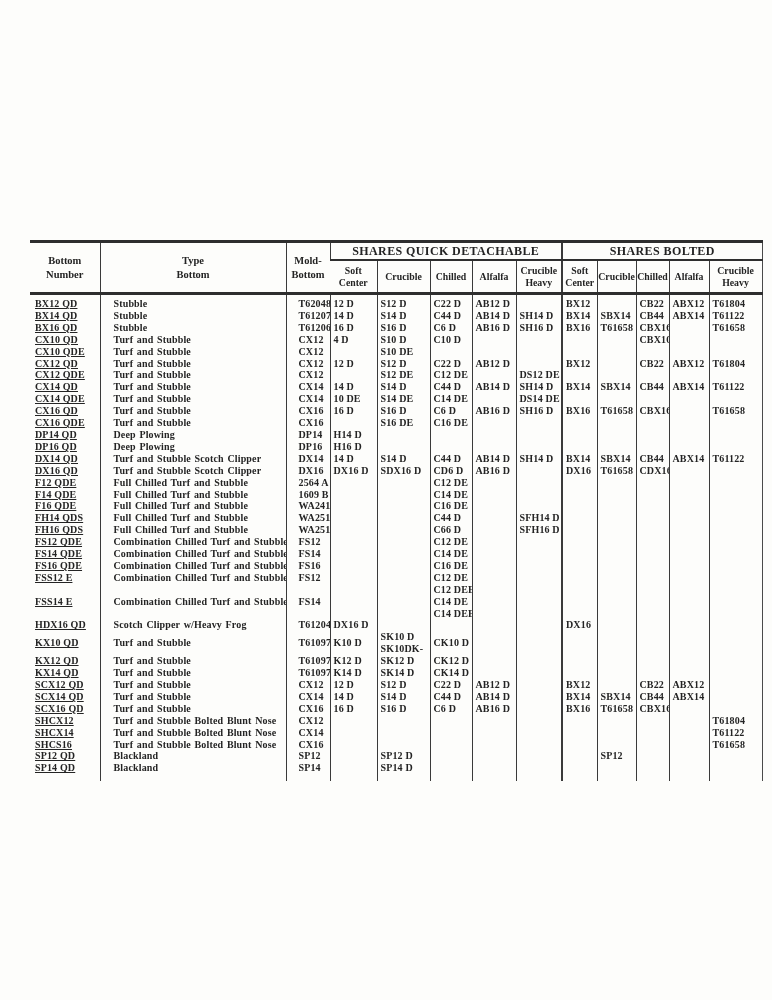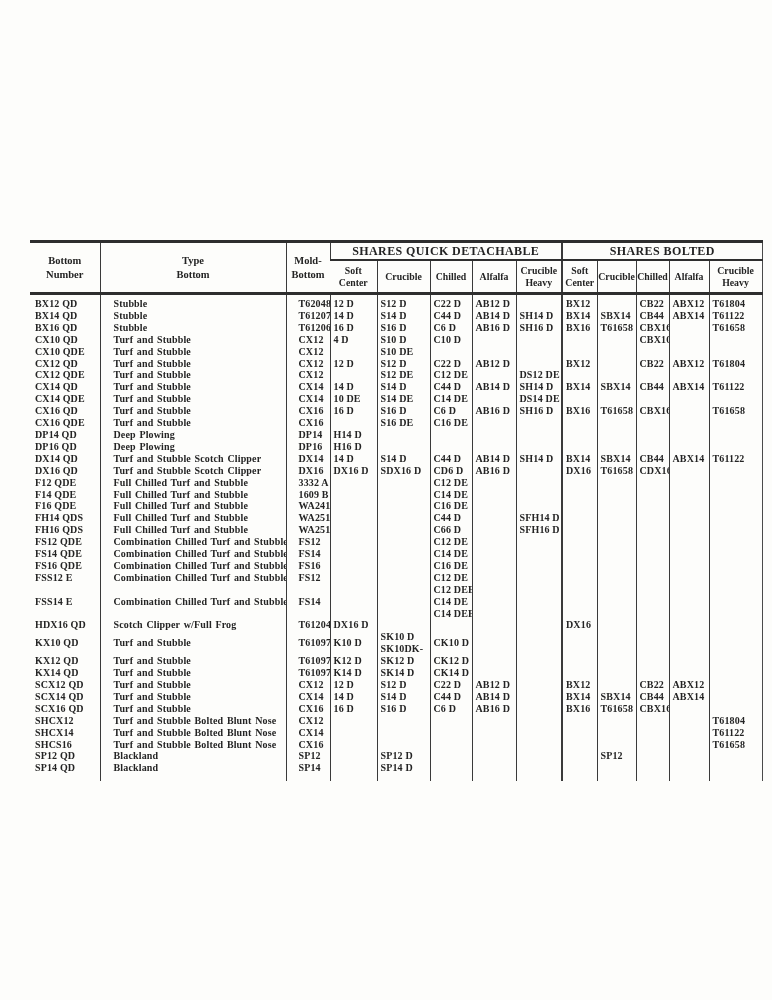--- a/index.html
+++ b/index.html
@@ -64,21 +64,21 @@
   tbody td {
     font-size: 10px;
     line-height: 11.9px;
     vertical-align: top;
     white-space: pre;
     overflow: hidden;
     padding: 0 1px 0 3px;
     letter-spacing: 0.15px;
   }
   tbody tr:first-child td { padding-top: 3px; }
-  tbody td.col-0 { padding-left: 5px; }
+  tbody td.col-0 { padding-left: 5px; text-decoration: underline; }
   tbody td.col-1 { padding-left: 13px; word-spacing: 1px; }
   tbody td.col-2 { padding-left: 12px; }
   tr.valign-middle td { vertical-align: middle; }
   tr.spacer-row td { height: 7px; }
 </style>
 </head>
 <body>
 
 <div class="page">
   <table class="parts-table">
@@ -347,21 +347,21 @@
           <td class="col-7"></td>
           <td class="col-8 heavy-left">DX16</td>
           <td class="col-9">T61658</td>
           <td class="col-10">CDX16</td>
           <td class="col-11"></td>
           <td class="col-12"></td>
         </tr>
         <tr>
           <td class="col-0">F12 QDE</td>
           <td class="col-1">Full Chilled Turf and Stubble</td>
-          <td class="col-2">3332 A</td>
+          <td class="col-2">2564 A</td>
           <td class="col-3"></td>
           <td class="col-4"></td>
           <td class="col-5">C12 DE</td>
           <td class="col-6"></td>
           <td class="col-7"></td>
           <td class="col-8 heavy-left"></td>
           <td class="col-9"></td>
           <td class="col-10"></td>
           <td class="col-11"></td>
           <td class="col-12"></td>
@@ -498,21 +498,21 @@
           <td class="col-6"></td>
           <td class="col-7"></td>
           <td class="col-8 heavy-left"></td>
           <td class="col-9"></td>
           <td class="col-10"></td>
           <td class="col-11"></td>
           <td class="col-12"></td>
         </tr>
         <tr>
           <td class="col-0">HDX16 QD</td>
-          <td class="col-1">Scotch Clipper w/Full Frog</td>
+          <td class="col-1">Scotch Clipper w/Heavy Frog</td>
           <td class="col-2">T61204</td>
           <td class="col-3">DX16 D</td>
           <td class="col-4"></td>
           <td class="col-5"></td>
           <td class="col-6"></td>
           <td class="col-7"></td>
           <td class="col-8 heavy-left">DX16</td>
           <td class="col-9"></td>
           <td class="col-10"></td>
           <td class="col-11"></td>

